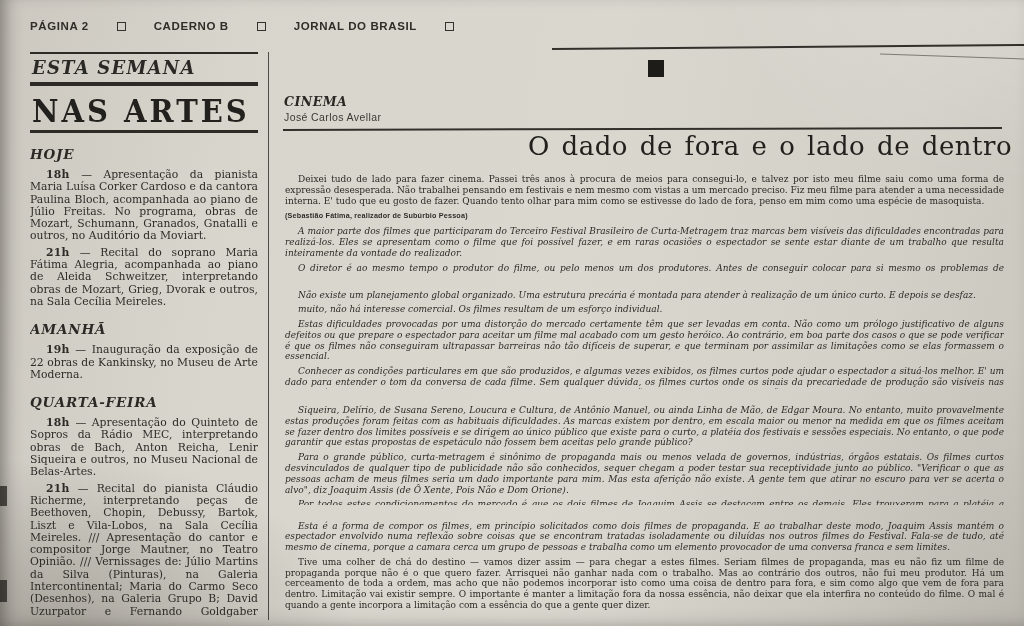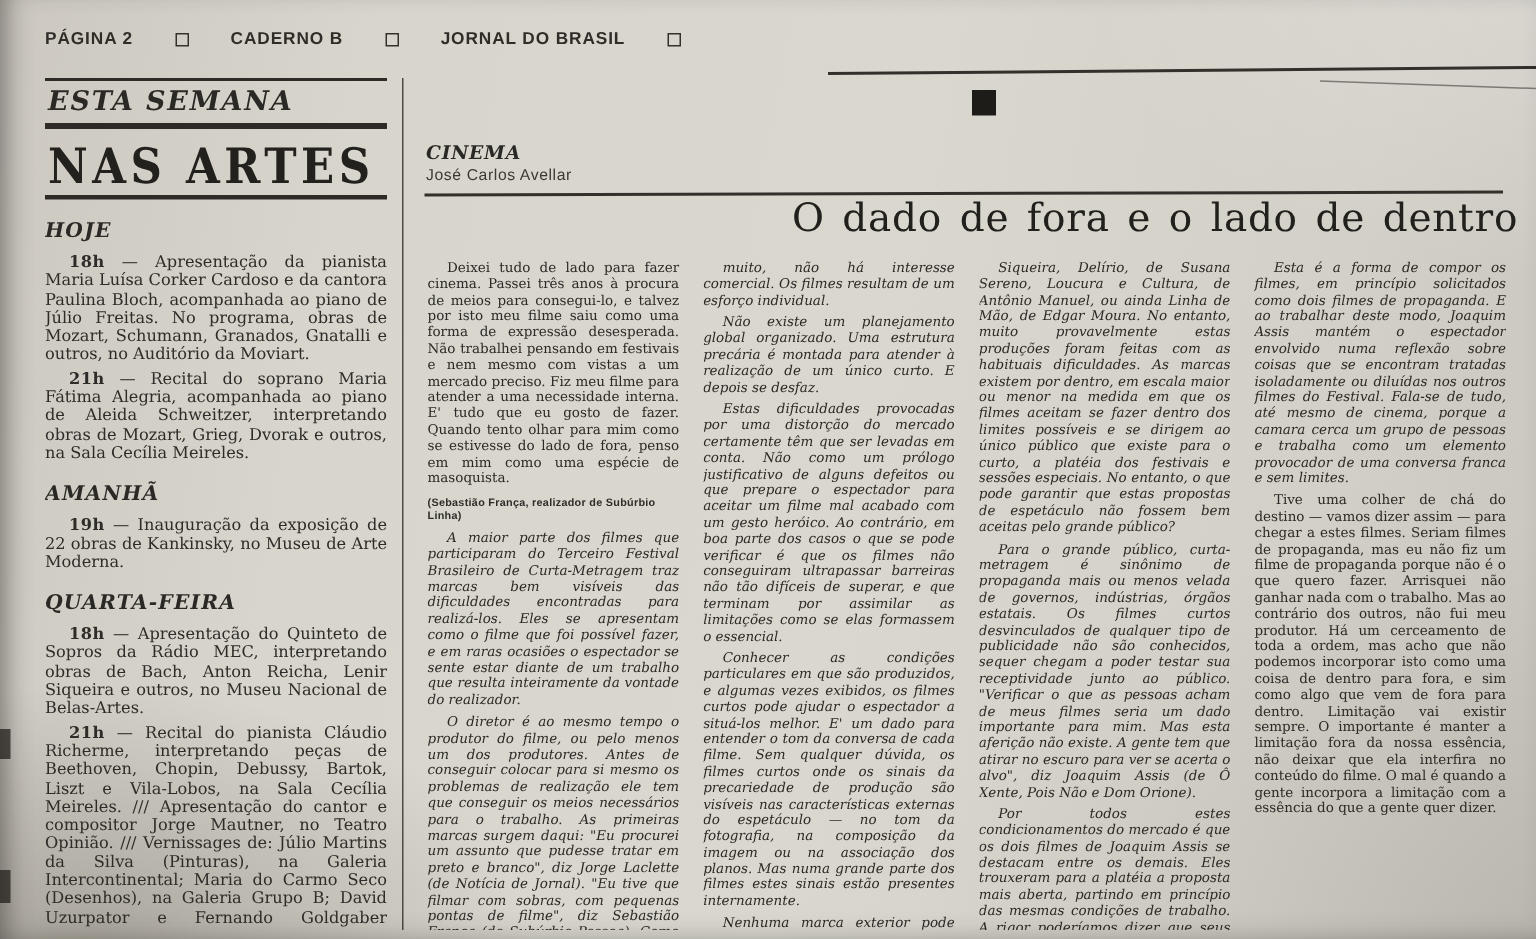--- a/index.html
+++ b/index.html
@@ -35,21 +35,21 @@
   .agenda-item b{letter-spacing:.3px;}
   .v-divider{position:absolute;left:268px;top:52px;bottom:6px;width:1px;background:rgba(44,41,36,.8);}
   
   .article-header{position:absolute;left:284px;top:94px;width:300px;}
   .article-section{font-style:italic;font-weight:bold;font-size:12.5px;letter-spacing:.5px;color:#2a2824;}
   .article-byline{font-family:"Liberation Sans",sans-serif;font-size:10.5px;color:#3c3934;margin-top:2px;letter-spacing:.4px;}
   .article-rule{position:absolute;left:283px;right:22px;top:128px;height:1.6px;background:#33302b;transform:rotate(-.15deg);}
   .marker-square{position:absolute;left:648px;top:60px;width:16px;height:17px;background:#1d1c19;}
   .headline{position:absolute;left:528px;right:26px;top:131px;height:40px;text-align:center;
     font-family:"DejaVu Serif",serif;font-size:26px;font-weight:400;color:#21201c;letter-spacing:.5px;word-spacing:3px;white-space:nowrap;}
-  .columns{position:absolute;left:285px;right:20px;top:174px;bottom:6px;display:flex;gap:16px;overflow:hidden;}
+  .columns{position:absolute;left:285px;right:20px;top:174px;bottom:6px;display:flex;gap:16px;overflow:hidden;flex-direction:column;}
   .col{flex:1;overflow:hidden;}
   .bp{font-size:9px;line-height:10.8px;text-align:justify;text-indent:13px;margin:0 0 4px;color:#2c2a26;}
   .italic{font-style:italic;}
   .credit{font-family:"Liberation Sans",sans-serif;font-size:7.2px;line-height:9px;font-weight:bold;
     text-indent:0;text-align:left;margin:5px 0 6px;color:#2e2c28;letter-spacing:.2px;}
   
   .edge-mark{position:absolute;left:0;width:7px;background:rgba(30,28,24,.72);}
   .edge-mark.m1{top:486px;height:20px;}
   .edge-mark.m2{top:580px;height:22px;}
 </style>
@@ -96,27 +96,27 @@
     <div class="article-section">CINEMA</div>
     <div class="article-byline">José Carlos Avellar</div>
   </div>
   <div class="article-rule"></div>
   <div class="marker-square"></div>
   <div class="headline">O dado de fora e o lado de dentro</div>
 
   <div class="columns">
     <div class="col">
       <p class="bp">Deixei tudo de lado para fazer cinema. Passei três anos à procura de meios para consegui-lo, e talvez por isto meu filme saiu como uma forma de expressão desesperada. Não trabalhei pensando em festivais e nem mesmo com vistas a um mercado preciso. Fiz meu filme para atender a uma necessidade interna. E' tudo que eu gosto de fazer. Quando tento olhar para mim como se estivesse do lado de fora, penso em mim como uma espécie de masoquista.</p>
-      <p class="bp credit">(Sebastião França, realizador de Subúrbio Linha)</p>
+      <p class="bp credit">(Sebastião Fátima, realizador de Subúrbio Pessoa)</p>
       <p class="bp italic">A maior parte dos filmes que participaram do Terceiro Festival Brasileiro de Curta-Metragem traz marcas bem visíveis das dificuldades encontradas para realizá-los. Eles se apresentam como o filme que foi possível fazer, e em raras ocasiões o espectador se sente estar diante de um trabalho que resulta inteiramente da vontade do realizador.</p>
       <p class="bp italic">O diretor é ao mesmo tempo o produtor do filme, ou pelo menos um dos produtores. Antes de conseguir colocar para si mesmo os problemas de realização ele tem que conseguir os meios necessários para o trabalho. As primeiras marcas surgem daqui: "Eu procurei um assunto que pudesse tratar em preto e branco", diz Jorge Laclette (de Notícia de Jornal). "Eu tive que filmar com sobras, com pequenas pontas de filme", diz Sebastião França (de Subúrbio Pessoa). Como não existe um mercado estável para o filme curto, não há como investir</p>
     </div>
     <div class="col">
+      <p class="bp italic">Não existe um planejamento global organizado. Uma estrutura precária é montada para atender à realização de um único curto. E depois se desfaz.</p>
       <p class="bp italic">muito, não há interesse comercial. Os filmes resultam de um esforço individual.</p>
-      <p class="bp italic">Não existe um planejamento global organizado. Uma estrutura precária é montada para atender à realização de um único curto. E depois se desfaz.</p>
       <p class="bp italic">Estas dificuldades provocadas por uma distorção do mercado certamente têm que ser levadas em conta. Não como um prólogo justificativo de alguns defeitos ou que prepare o espectador para aceitar um filme mal acabado com um gesto heróico. Ao contrário, em boa parte dos casos o que se pode verificar é que os filmes não conseguiram ultrapassar barreiras não tão difíceis de superar, e que terminam por assimilar as limitações como se elas formassem o essencial.</p>
       <p class="bp italic">Conhecer as condições particulares em que são produzidos, e algumas vezes exibidos, os filmes curtos pode ajudar o espectador a situá-los melhor. E' um dado para entender o tom da conversa de cada filme. Sem qualquer dúvida, os filmes curtos onde os sinais da precariedade de produção são visíveis nas características externas do espetáculo — no tom da fotografia, na composição da imagem ou na associação dos planos. Mas numa grande parte dos filmes estes sinais estão presentes internamente.</p>
       <p class="bp italic">Nenhuma marca exterior pode ser encontrada em filmes como, por exemplo, Rugas, de João Daniel Tikhomiroff, Humor Amargo, de Sérgio Santeiro, Emprise, de José Rubens</p>
     </div>
     <div class="col">
       <p class="bp italic">Siqueira, Delírio, de Susana Sereno, Loucura e Cultura, de Antônio Manuel, ou ainda Linha de Mão, de Edgar Moura. No entanto, muito provavelmente estas produções foram feitas com as habituais dificuldades. As marcas existem por dentro, em escala maior ou menor na medida em que os filmes aceitam se fazer dentro dos limites possíveis e se dirigem ao único público que existe para o curto, a platéia dos festivais e sessões especiais. No entanto, o que pode garantir que estas propostas de espetáculo não fossem bem aceitas pelo grande público?</p>
       <p class="bp italic">Para o grande público, curta-metragem é sinônimo de propaganda mais ou menos velada de governos, indústrias, órgãos estatais. Os filmes curtos desvinculados de qualquer tipo de publicidade não são conhecidos, sequer chegam a poder testar sua receptividade junto ao público. "Verificar o que as pessoas acham de meus filmes seria um dado importante para mim. Mas esta aferição não existe. A gente tem que atirar no escuro para ver se acerta o alvo", diz Joaquim Assis (de Ô Xente, Pois Não e Dom Orione).</p>
       <p class="bp italic">Por todos estes condicionamentos do mercado é que os dois filmes de Joaquim Assis se destacam entre os demais. Eles trouxeram para a platéia a proposta mais aberta, partindo em princípio das mesmas condições de trabalho. A rigor poderíamos dizer que seus filmes invertem a tradicional utilização da faixa sonora e da faixa de imagens. O som é manipulado mais ou menos como as imagens costumam ser, isto</p>
     </div>
     <div class="col">

